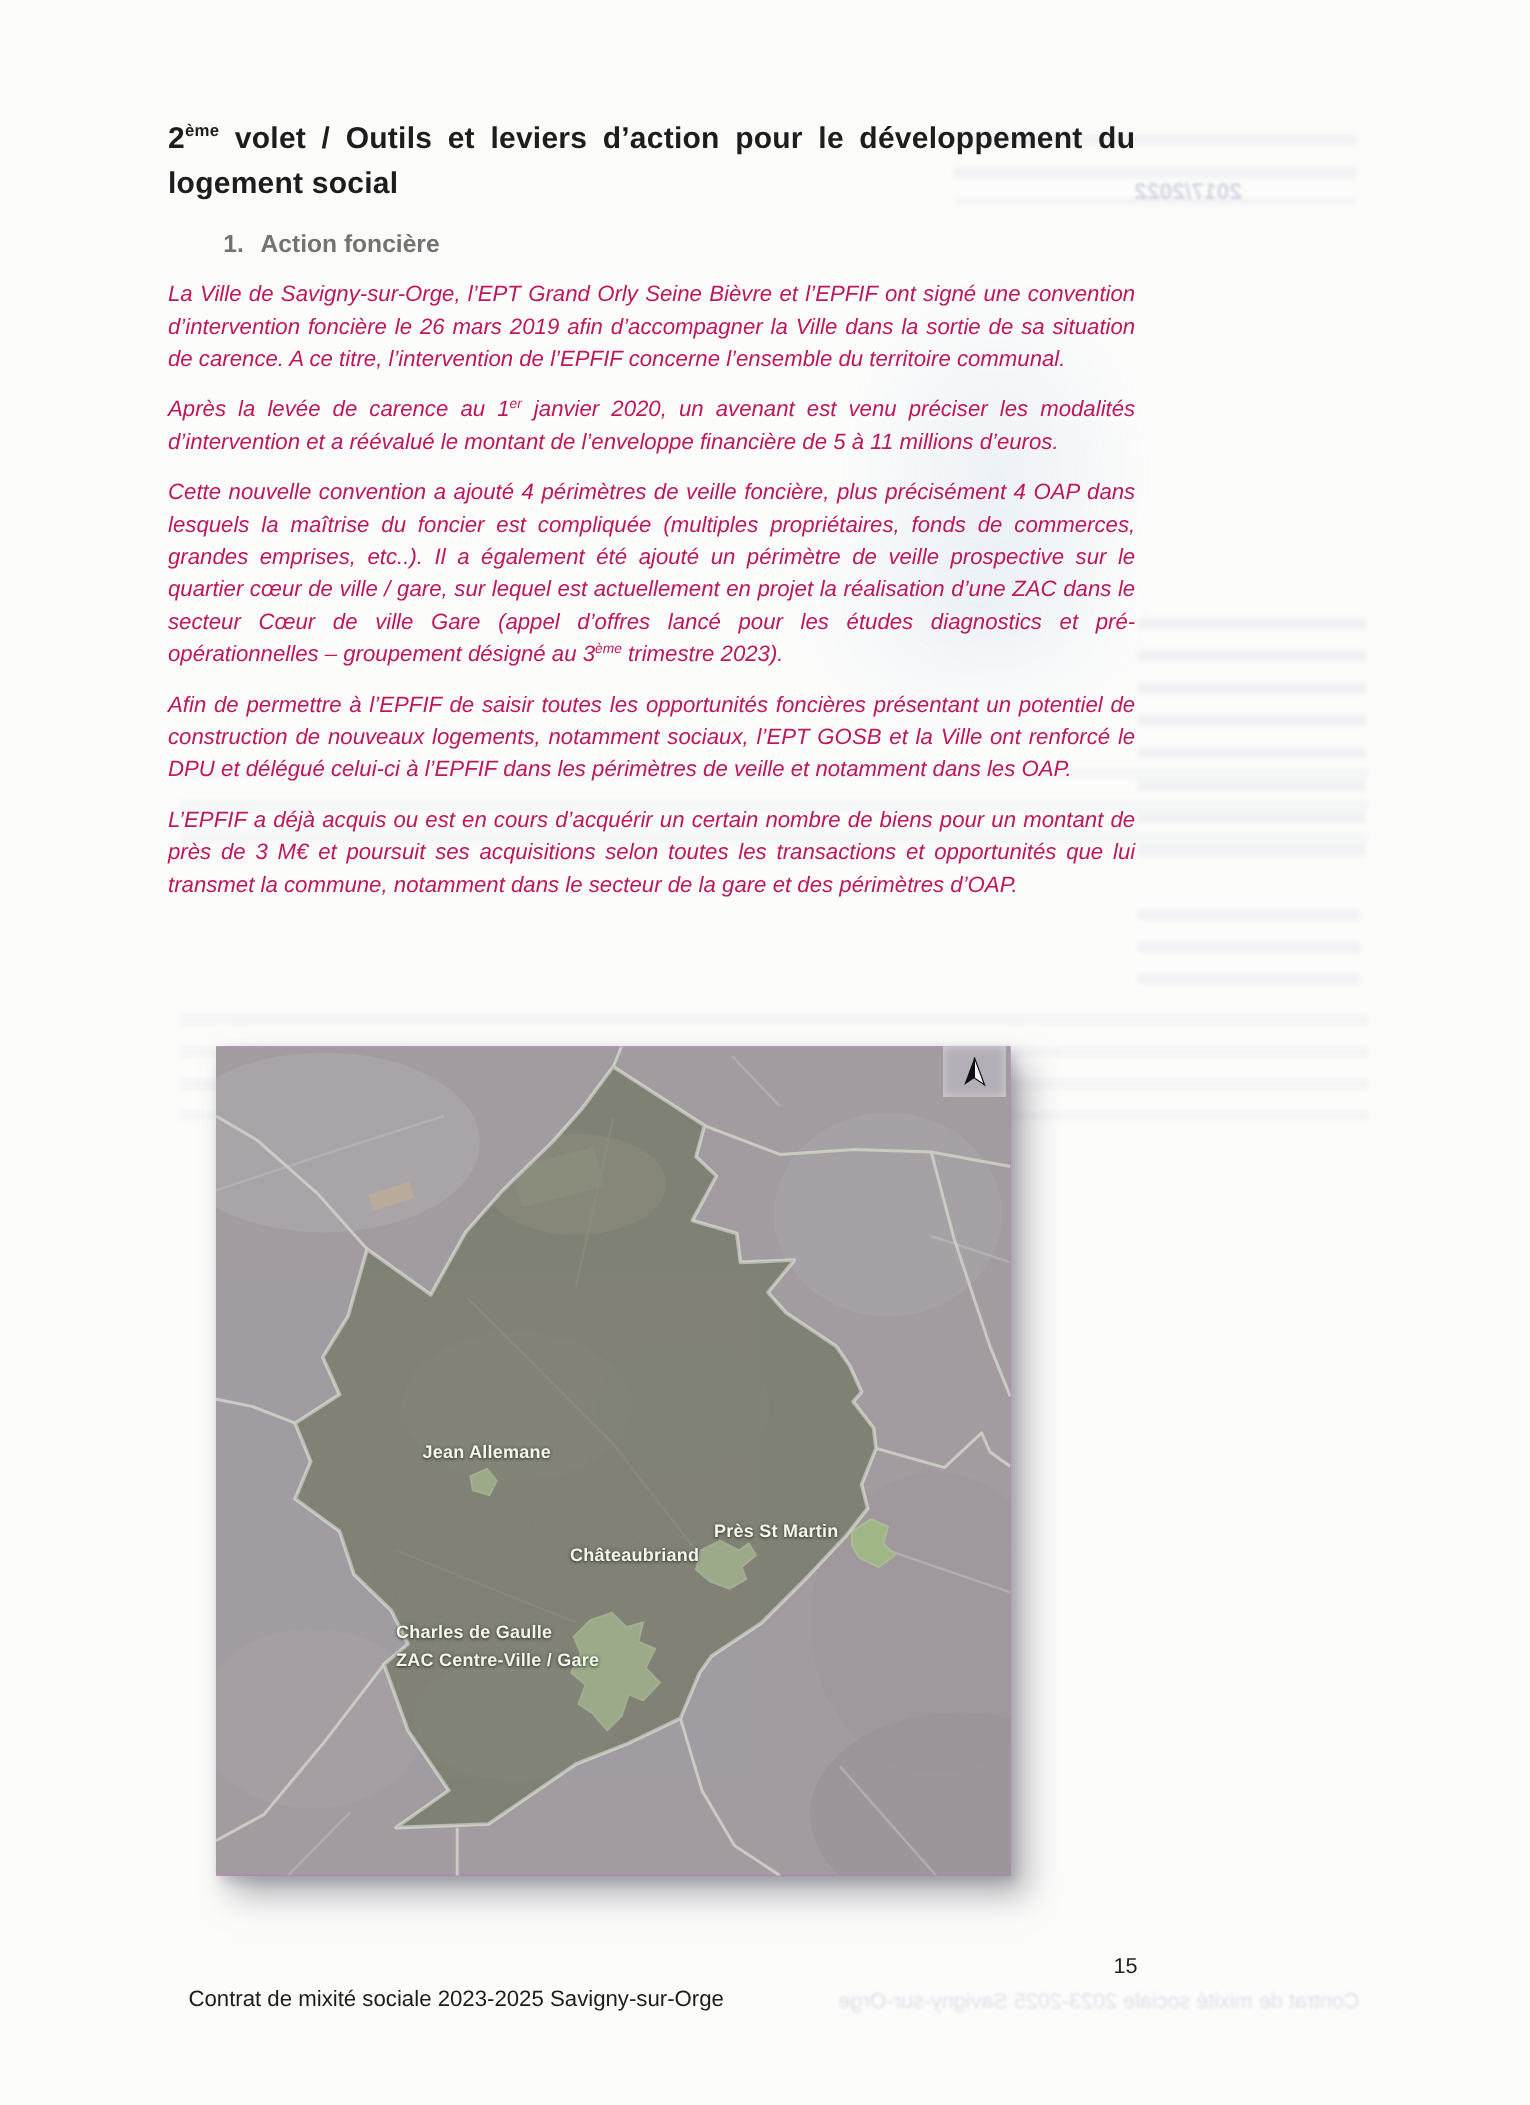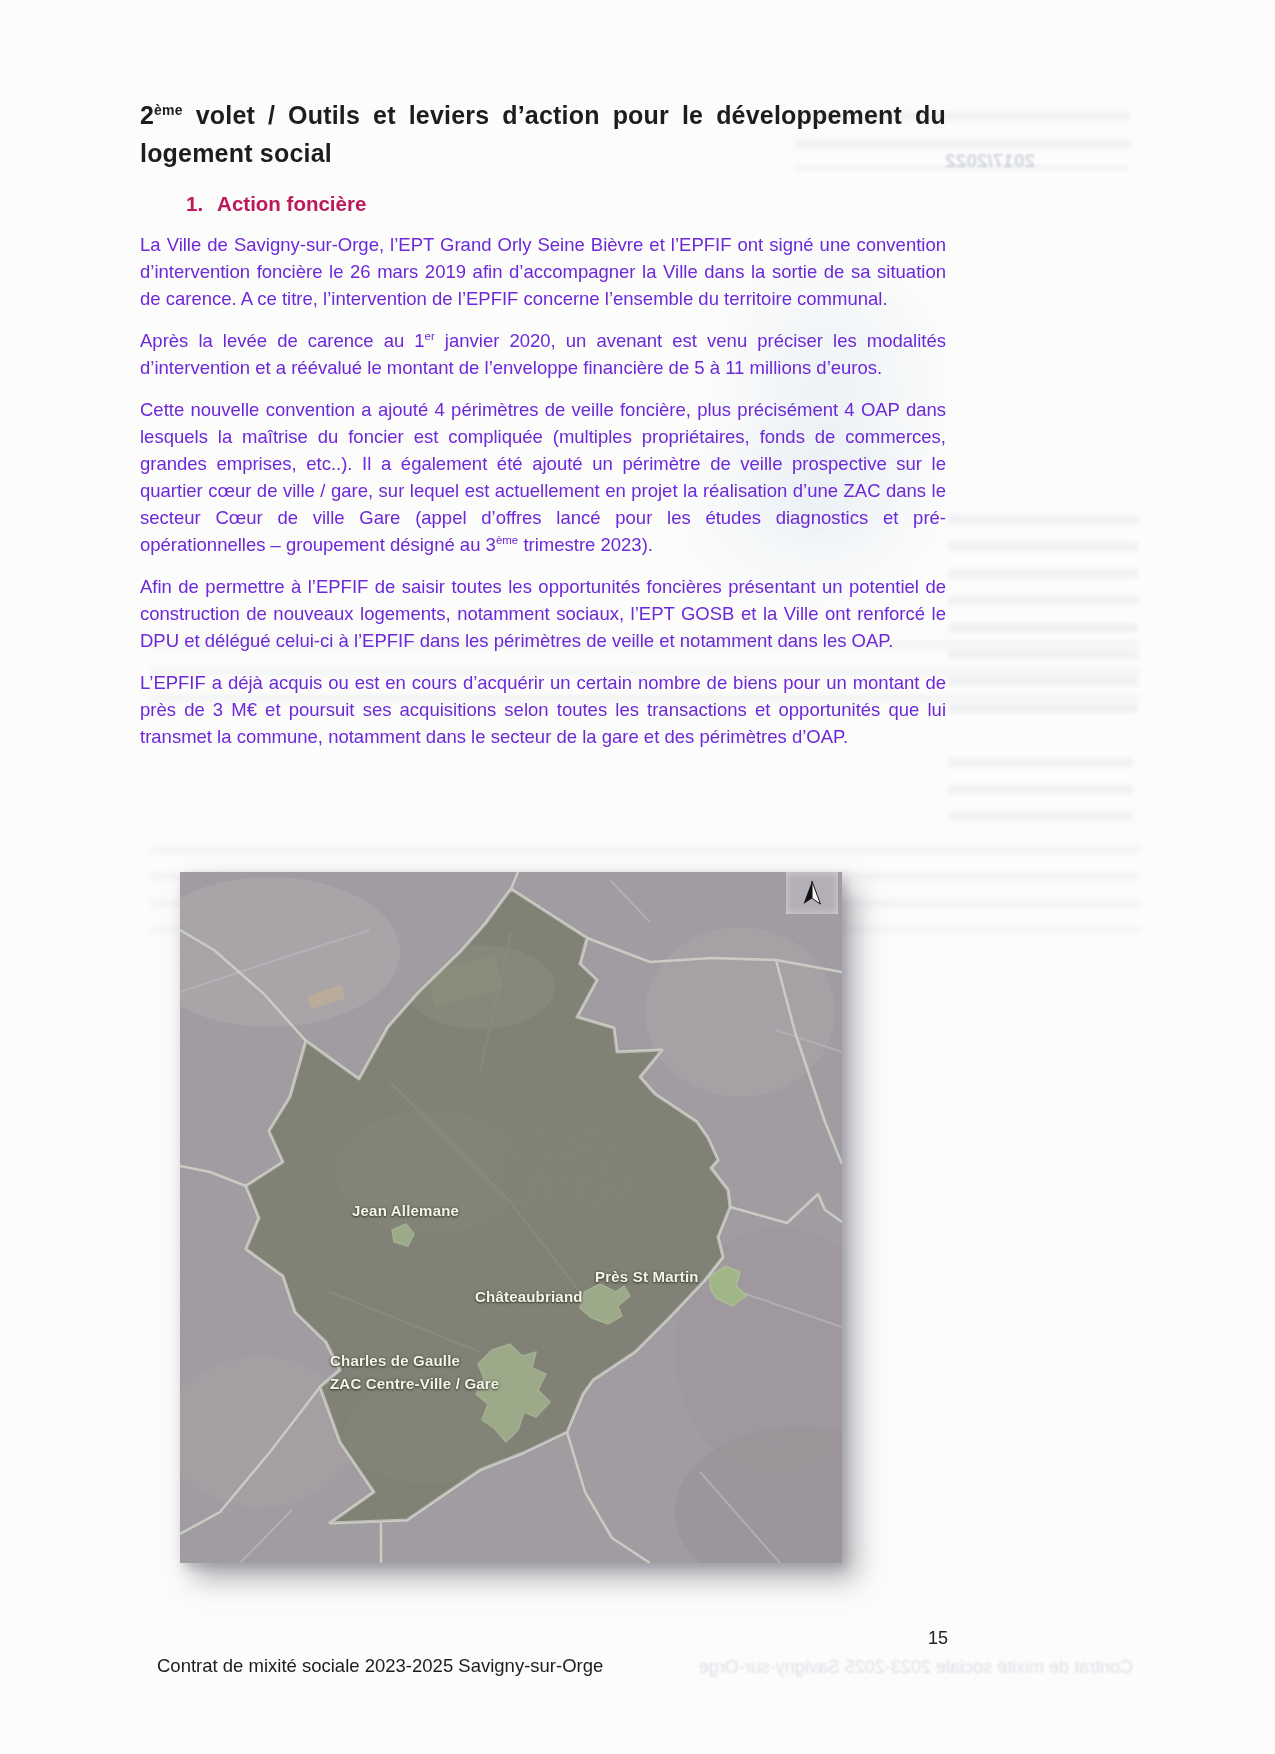--- a/index.html
+++ b/index.html
@@ -9,26 +9,26 @@
     font-family:"Liberation Sans", sans-serif; color:#161616;
   }
   
   .content{position:absolute; left:140px; top:96px; width:806px;}
   .doc-title{
     margin:0; font-size:25px; line-height:38px; font-weight:700; color:#1d1d1d;
     text-align:justify; text-align-last:left; letter-spacing:.2px;
   }
   .doc-title sup{font-size:14px; line-height:0;}
   .section-heading{
-    margin:20px 0 0 46px; font-size:20.5px; font-weight:700; color:#be185d;
+    margin:20px 0 0 46px; font-size:20.5px; font-weight:700; color:#737373;
   }
   .section-heading .num{margin-right:14px;}
   .content p{
-    margin:15px 0 0 0; font-size:18.5px; line-height:27px; color:#6d28d9;
-    text-align:justify; text-align-last:left;
+    margin:15px 0 0 0; font-size:18.5px; line-height:27px; color:#be185d;
+    text-align:justify; text-align-last:left;font-style:italic;
   }
   .content p sup{font-size:11.5px; line-height:0;}
   
   .bleed{position:absolute; pointer-events:none;}
   .stripes{
     background:repeating-linear-gradient(180deg, rgba(72,86,128,.5) 0 9px, transparent 9px 27px);
     filter:blur(2.2px);
   }
   .mirror{
     transform:scaleX(-1); filter:blur(1.2px); color:#3c4a78; font-weight:700;

